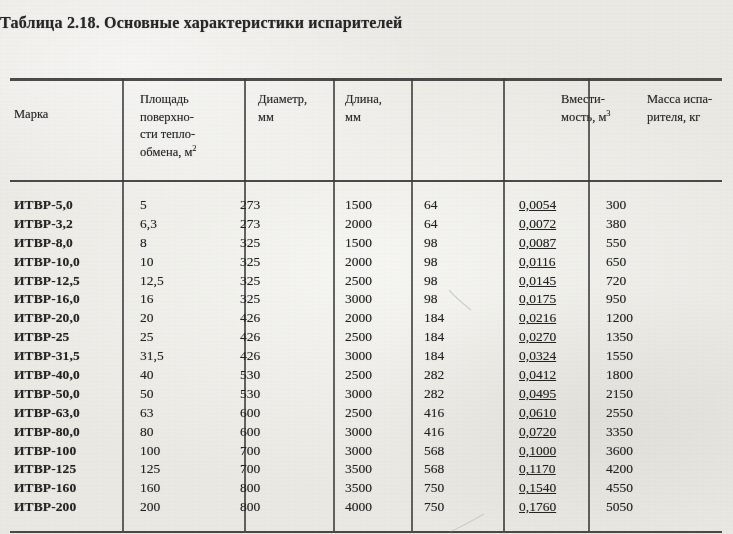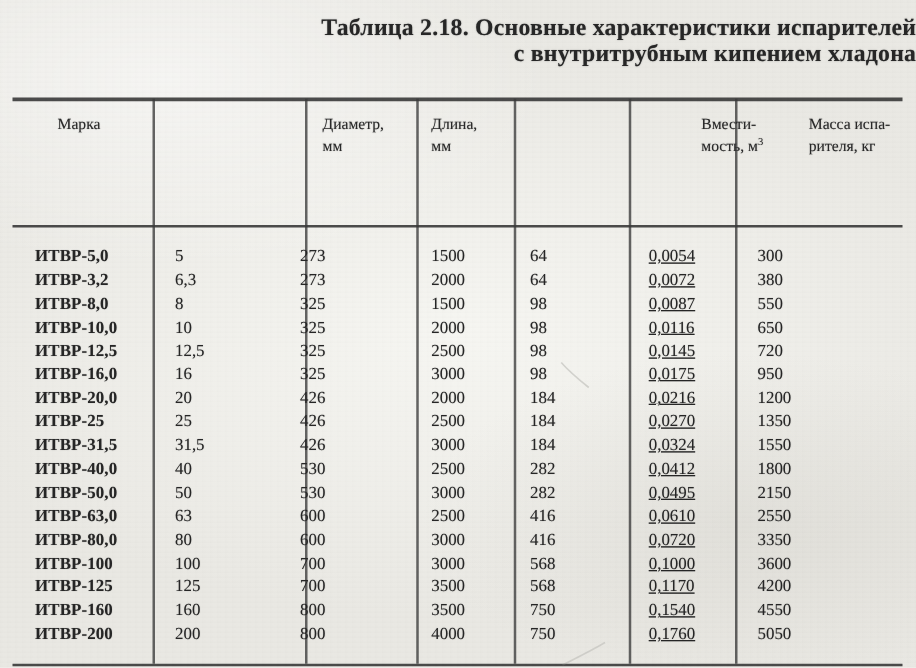--- a/index.html
+++ b/index.html
@@ -41,23 +41,23 @@
     position: absolute;
     inset: 0;
   }
 
   
   .caption {
     position: absolute;
     left: 0;
     top: 12px;
     width: 733px;
-    text-align: right;
+    text-align: left;
     font-weight: bold;
-    font-size: 19px;
+    font-size: 16px;
     letter-spacing: 0.2px;
     color: #272727;
     line-height: 21px;
     text-shadow: 0 0 1.1px rgba(60,60,60,0.55);
   }
   .caption-line-2 {
     display: block;
   }
 
   
@@ -107,21 +107,21 @@
     line-height: 18.9px;
     white-space: nowrap;
     color: #262626;
     text-shadow: 0 0 0.9px rgba(70,70,70,0.45);
   }
   .cell.mark {
     font-weight: bold;
     letter-spacing: 0.1px;
   }
 
-  .c0 { left: 28px; text-align: right;  }
+  .c0 { left: 14px; text-align: right;  }
   .c1 { left: 140px; }
   .c2 { left: 240px; }
   .c3 { left: 345px; }
   .c4 { left: 424px; }
   .c5 { left: 519px; text-decoration: underline; }
   .c6 { left: 606px; }
 
   
   .artifact {
     position: absolute;
@@ -131,38 +131,43 @@
 </style>
 </head>
 <body>
 
 <div id="scan-page"></div>
 
 <div id="table-figure">
 
   <div class="caption">
     <span>Таблица 2.18. Основные характеристики испарителей</span>
-    <span class="caption-line-2">с внутритрубным кипением хладона</span>
   </div>
 
   <div class="hrule thick" style="left:10px; top:78px;  width:712px;"></div>
   <div class="hrule thin" style="left:10px; top:180px; width:712px;"></div>
   <div class="hrule thin" style="left:10px; top:531px; width:712px;"></div>
 
   <div class="vrule" style="left:122px; top:79px; height:452px;"></div>
   <div class="vrule" style="left:244px; top:79px; height:452px;"></div>
   <div class="vrule" style="left:333px; top:79px; height:452px;"></div>
   <div class="vrule" style="left:411px; top:79px; height:452px;"></div>
   <div class="vrule" style="left:503px; top:79px; height:452px;"></div>
   <div class="vrule" style="left:588px; top:79px; height:452px;"></div>
 
-  <div class="hcell" style="left:14px;  top:91px;margin-left:32px;">
+  <div class="hcell" style="left:14px;  top:106px;">
     <span>Марка</span>
   </div>
 
+  <div class="hcell" style="left:140px; top:91px;">
+    <div>Площадь</div>
+    <div>поверхно-</div>
+    <div>сти тепло-</div>
+    <div><span>обмена, м</span><sup>2</sup></div>
+  </div>
 
   <div class="hcell" style="left:258px; top:91px;">
     <div>Диаметр,</div>
     <div>мм</div>
   </div>
 
   <div class="hcell" style="left:345px; top:91px;">
     <div>Длина,</div>
     <div>мм</div>
   </div>

